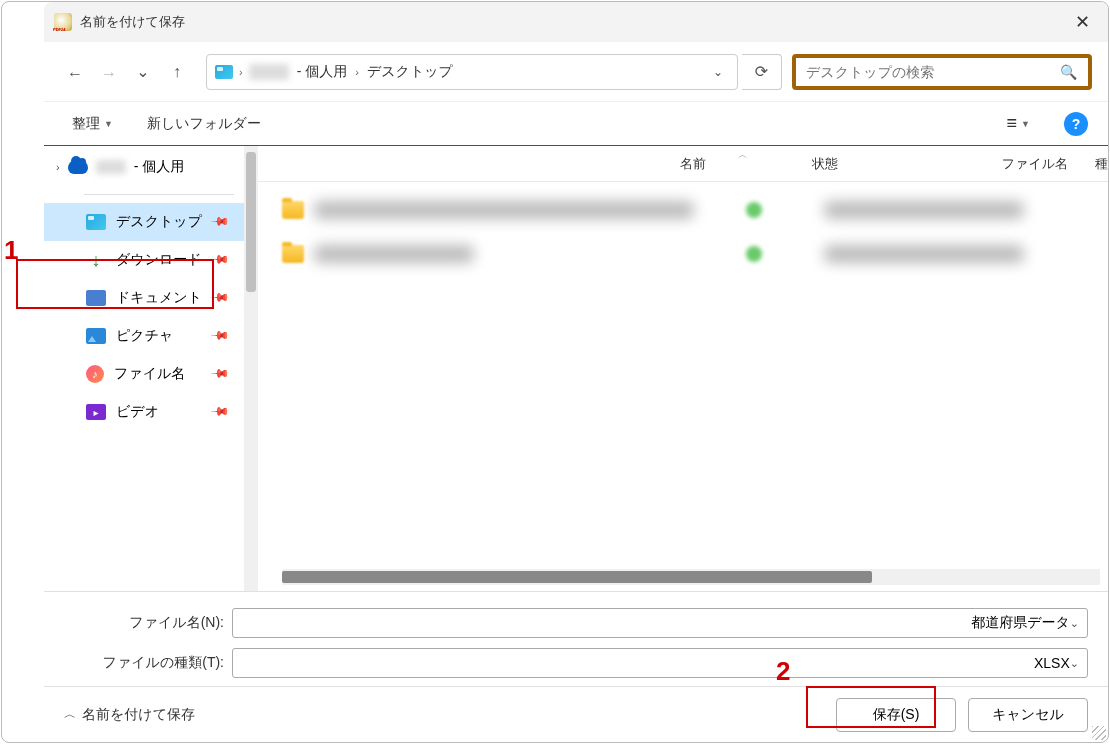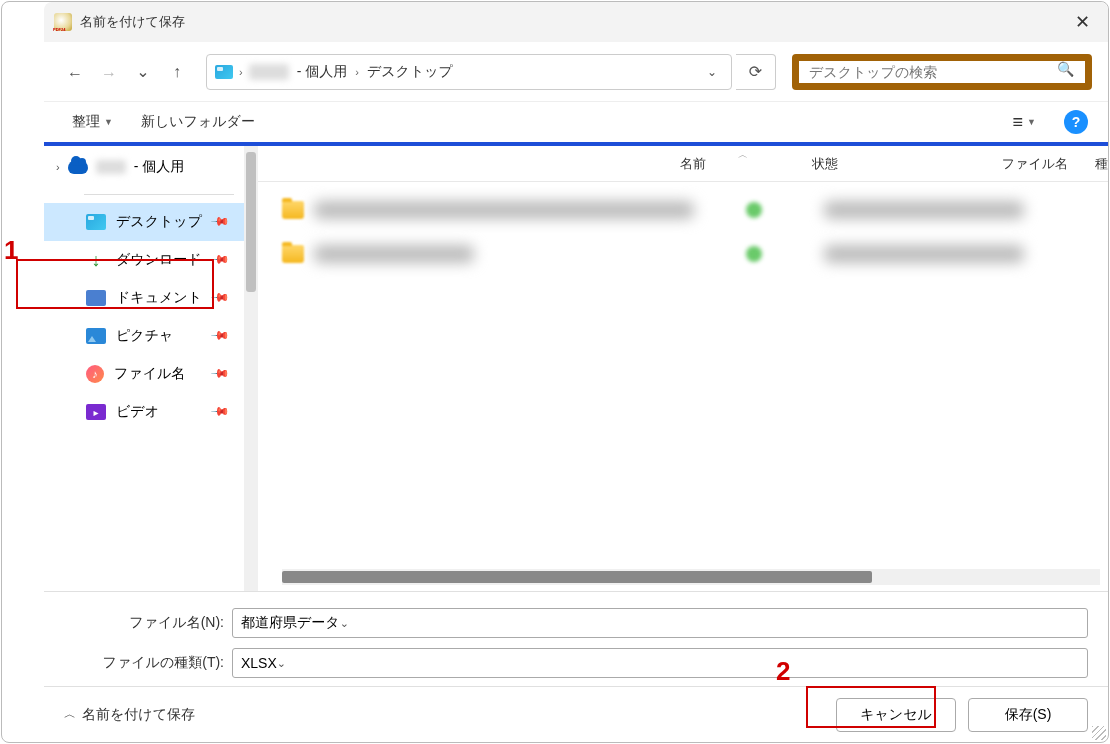--- a/index.html
+++ b/index.html
@@ -18,26 +18,26 @@
 .nav-btn { width: 30px; height: 30px; display: flex; align-items: center; justify-content: center; color: #555; font-size: 16px; cursor: pointer; border-radius: 4px; }
 .nav-btn.disabled { color: #bbb; }
 .addressbar { flex: 1; height: 36px; border: 1px solid #ccc; border-radius: 4px; display: flex; align-items: center; padding: 0 8px; margin: 0 10px; gap: 6px; }
 .addr-icon { width: 18px; height: 14px; background: linear-gradient(135deg, #2aa8e0 0%, #40c8f0 100%); border-radius: 2px; position: relative; }
 .addr-icon::after { content: ""; position: absolute; width: 6px; height: 4px; background: #fff; opacity: 0.8; left: 2px; top: 2px; border-radius: 1px; }
 .addr-sep { color: #666; font-size: 11px; }
 .addr-seg { color: #333; font-size: 14px; padding: 4px 2px; cursor: pointer; }
 .addr-blur { filter: blur(3px); background: #ddd; border-radius: 3px; width: 40px; height: 16px; display: inline-block; }
 .addr-dd { margin-left: auto; color: #555; font-size: 12px; padding: 0 6px; cursor: pointer; }
 .refresh { width: 40px; height: 36px; display: flex; align-items: center; justify-content: center; border: 1px solid #ccc; border-left: none; border-radius: 0 4px 4px 0; font-size: 16px; color: #555; cursor: pointer; margin-left: -10px; }
-.searchbox { width: 300px; height: 36px; border: 7px solid #a16207; border-radius: 4px; display: flex; padding: 0 10px; margin-left: 12px; }
+.searchbox { width: 300px; height: 36px; border: 4px solid #a16207; border-radius: 4px; display: flex; align-items: center; padding: 0 10px; margin-left: 6px; }
 .searchbox input { border: none; outline: none; flex: 1; font-size: 14px; color: #888; background: transparent; }
 .searchbox .s-icon { color: #555; font-size: 14px; }
 
 
-.toolbar { height: 44px; display: flex; align-items: center; padding: 0 20px; border-bottom: 4px solid #1d4ed8; gap: 12px; }
+.toolbar { height: 44px; display: flex; align-items: center; padding: 0 20px; border-bottom: 1px solid #1d4ed8; gap: 18px; }
 .tool-btn { font-size: 14px; color: #333; padding: 6px 8px; cursor: pointer; display: flex; align-items: center; gap: 4px; border-radius: 3px; }
 .tool-dd { color: #666; font-size: 9px; }
 .tool-spacer { flex: 1; }
 .view-btn { font-size: 18px; color: #333; padding: 4px 6px; cursor: pointer; display: flex; align-items: center; gap: 4px; }
 .help-btn { width: 24px; height: 24px; border-radius: 50%; background: #1a90ff; color: #fff; display: flex; align-items: center; justify-content: center; font-size: 14px; font-weight: bold; margin-left: 10px; cursor: pointer; }
 
 
 .main { flex: 1; display: flex; overflow: hidden; }
 .side { width: 220px; display: flex; }
 .tree { flex: 1; overflow-y: auto; padding: 6px 0; }
@@ -83,21 +83,21 @@
 .fr-status { width: 60px; margin-left: 20px; display: flex; justify-content: center; }
 .fr-status span { width: 16px; height: 16px; border-radius: 50%; background: #6aca6a; filter: blur(2px); }
 .fr-date { width: 200px; margin-left: 30px; }
 .file-hscroll { height: 16px; background: #f0f0f0; position: relative; margin: 0 8px 6px 24px; }
 .file-hscroll .hthumb { background: #888; height: 12px; width: 590px; margin: 2px 0; border-radius: 2px; }
 
 
 .form-area { padding: 16px 20px 8px 20px; border-top: 1px solid #e0e0e0; display: flex; flex-direction: column; gap: 10px; background: #fff; }
 .form-row { display: flex; align-items: center; gap: 8px; }
 .form-label { width: 160px; text-align: right; font-size: 14px; color: #333; }
-.form-field { flex: 1; height: 30px; border: 1px solid #aaa; border-radius: 3px; padding: 0 8px; font-size: 14px; display: flex; align-items: center; justify-content: flex-start; background: #fff; cursor: text; }
+.form-field { flex: 1; height: 30px; border: 1px solid #aaa; border-radius: 3px; padding: 0 8px; font-size: 14px; display: flex; align-items: center; justify-content: flex-end; background: #fff; cursor: text; }
 .form-dd { color: #555; font-size: 11px; cursor: pointer; }
 
 
 .footer { height: 56px; display: flex; align-items: center; padding: 0 20px; border-top: 1px solid #e0e0e0; }
 .hide-folders { font-size: 14px; color: #333; cursor: pointer; display: flex; align-items: center; gap: 6px; }
 .hide-folders .chev-up { font-size: 12px; }
 .footer-spacer { flex: 1; }
 .btn { min-width: 120px; height: 34px; display: flex; align-items: center; justify-content: center; font-size: 14px; background: #fff; border: 1px solid #aaa; border-radius: 4px; cursor: pointer; margin-left: 12px; }
 
 
@@ -258,22 +258,22 @@
       </div>
     </div>
   </div>
 
   <div class="footer">
     <div class="hide-folders">
       <span class="chev-up">︿</span>
       <span>名前を付けて保存</span>
     </div>
     <div class="footer-spacer"></div>
+    <div class="btn">保存(S)</div>
     <div class="btn">キャンセル</div>
-    <div class="btn">保存(S)</div>
   </div>
 
   <div class="grip"></div>
 </div>
 
 <div class="anno-1">1</div>
 <div class="anno-box-1"></div>
 <div class="anno-2">2</div>
 <div class="anno-box-2"></div>
 

